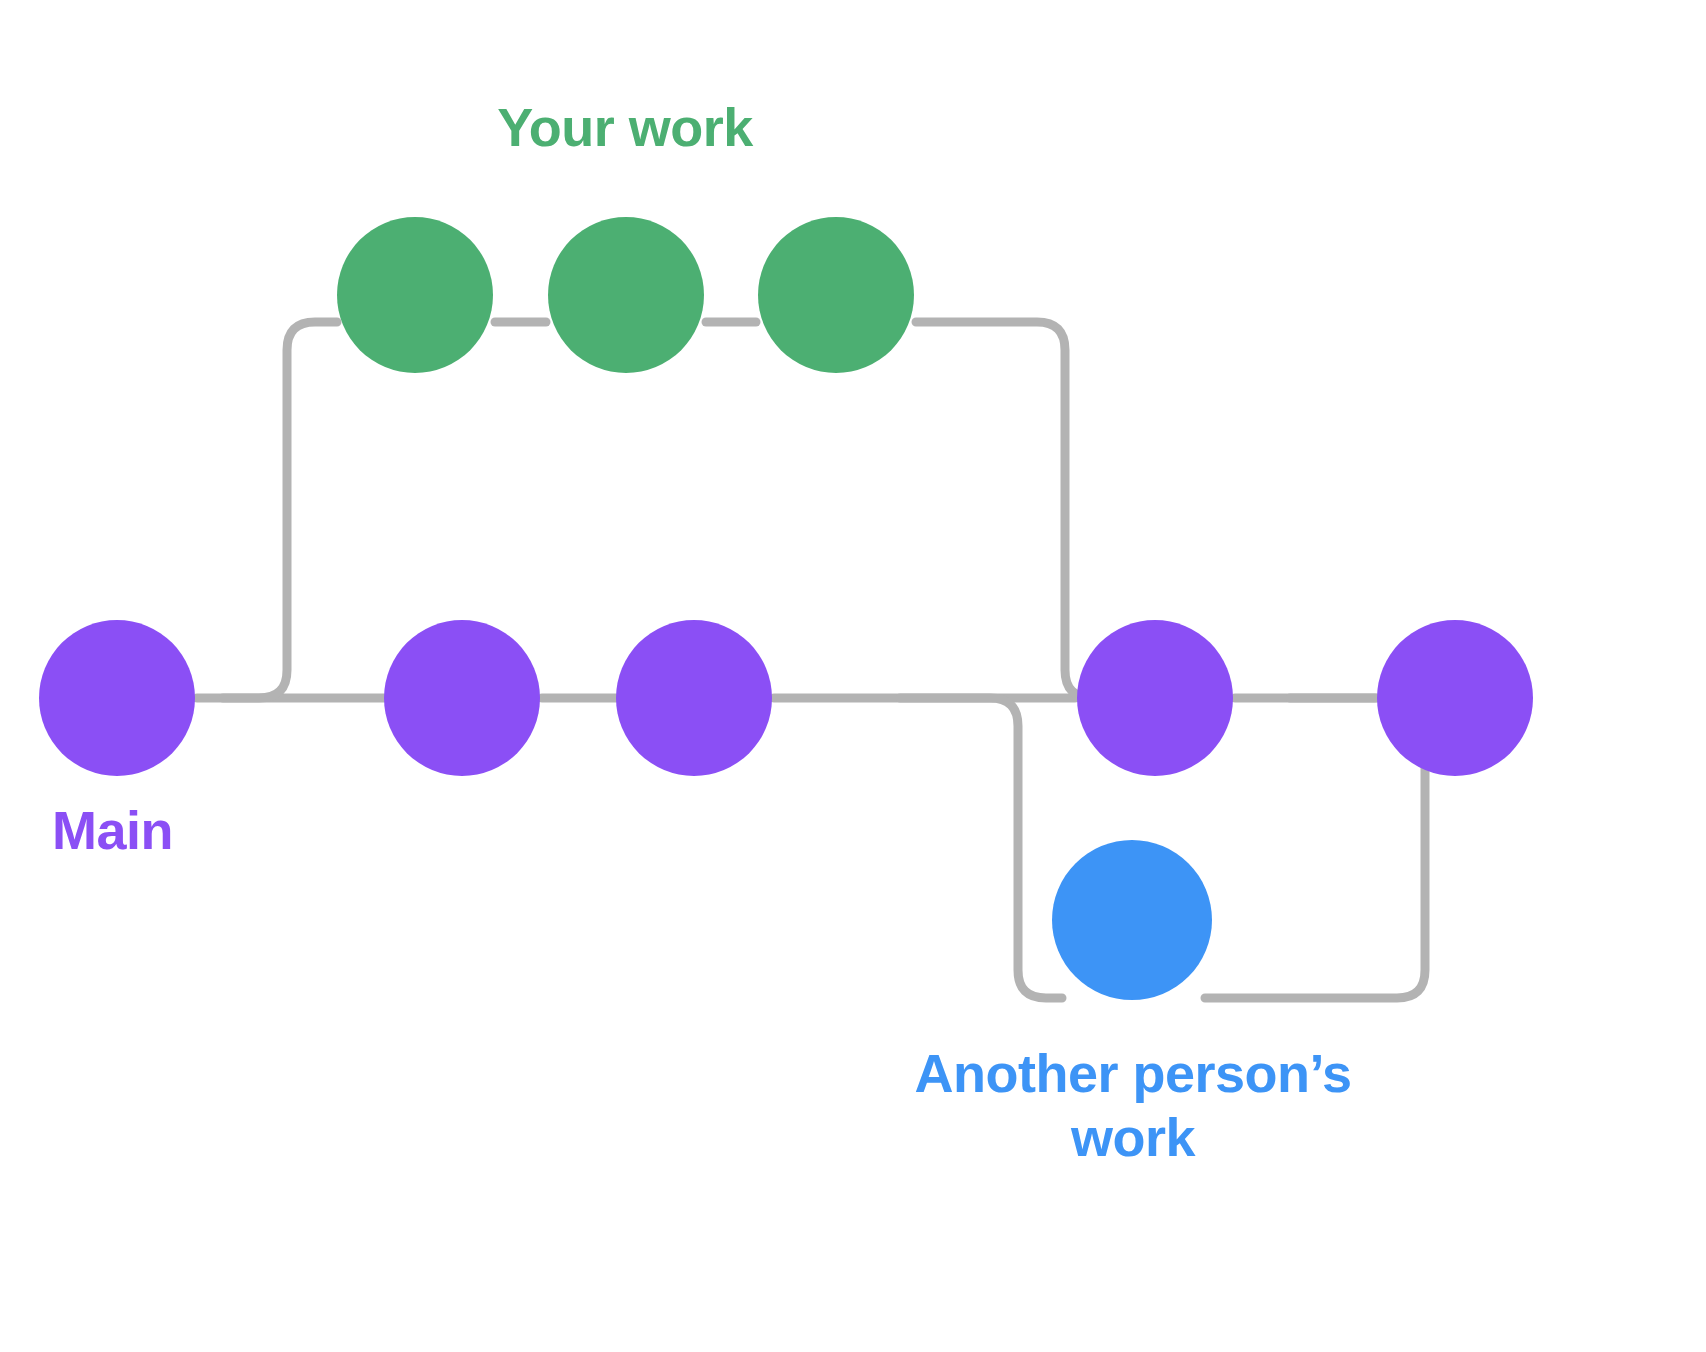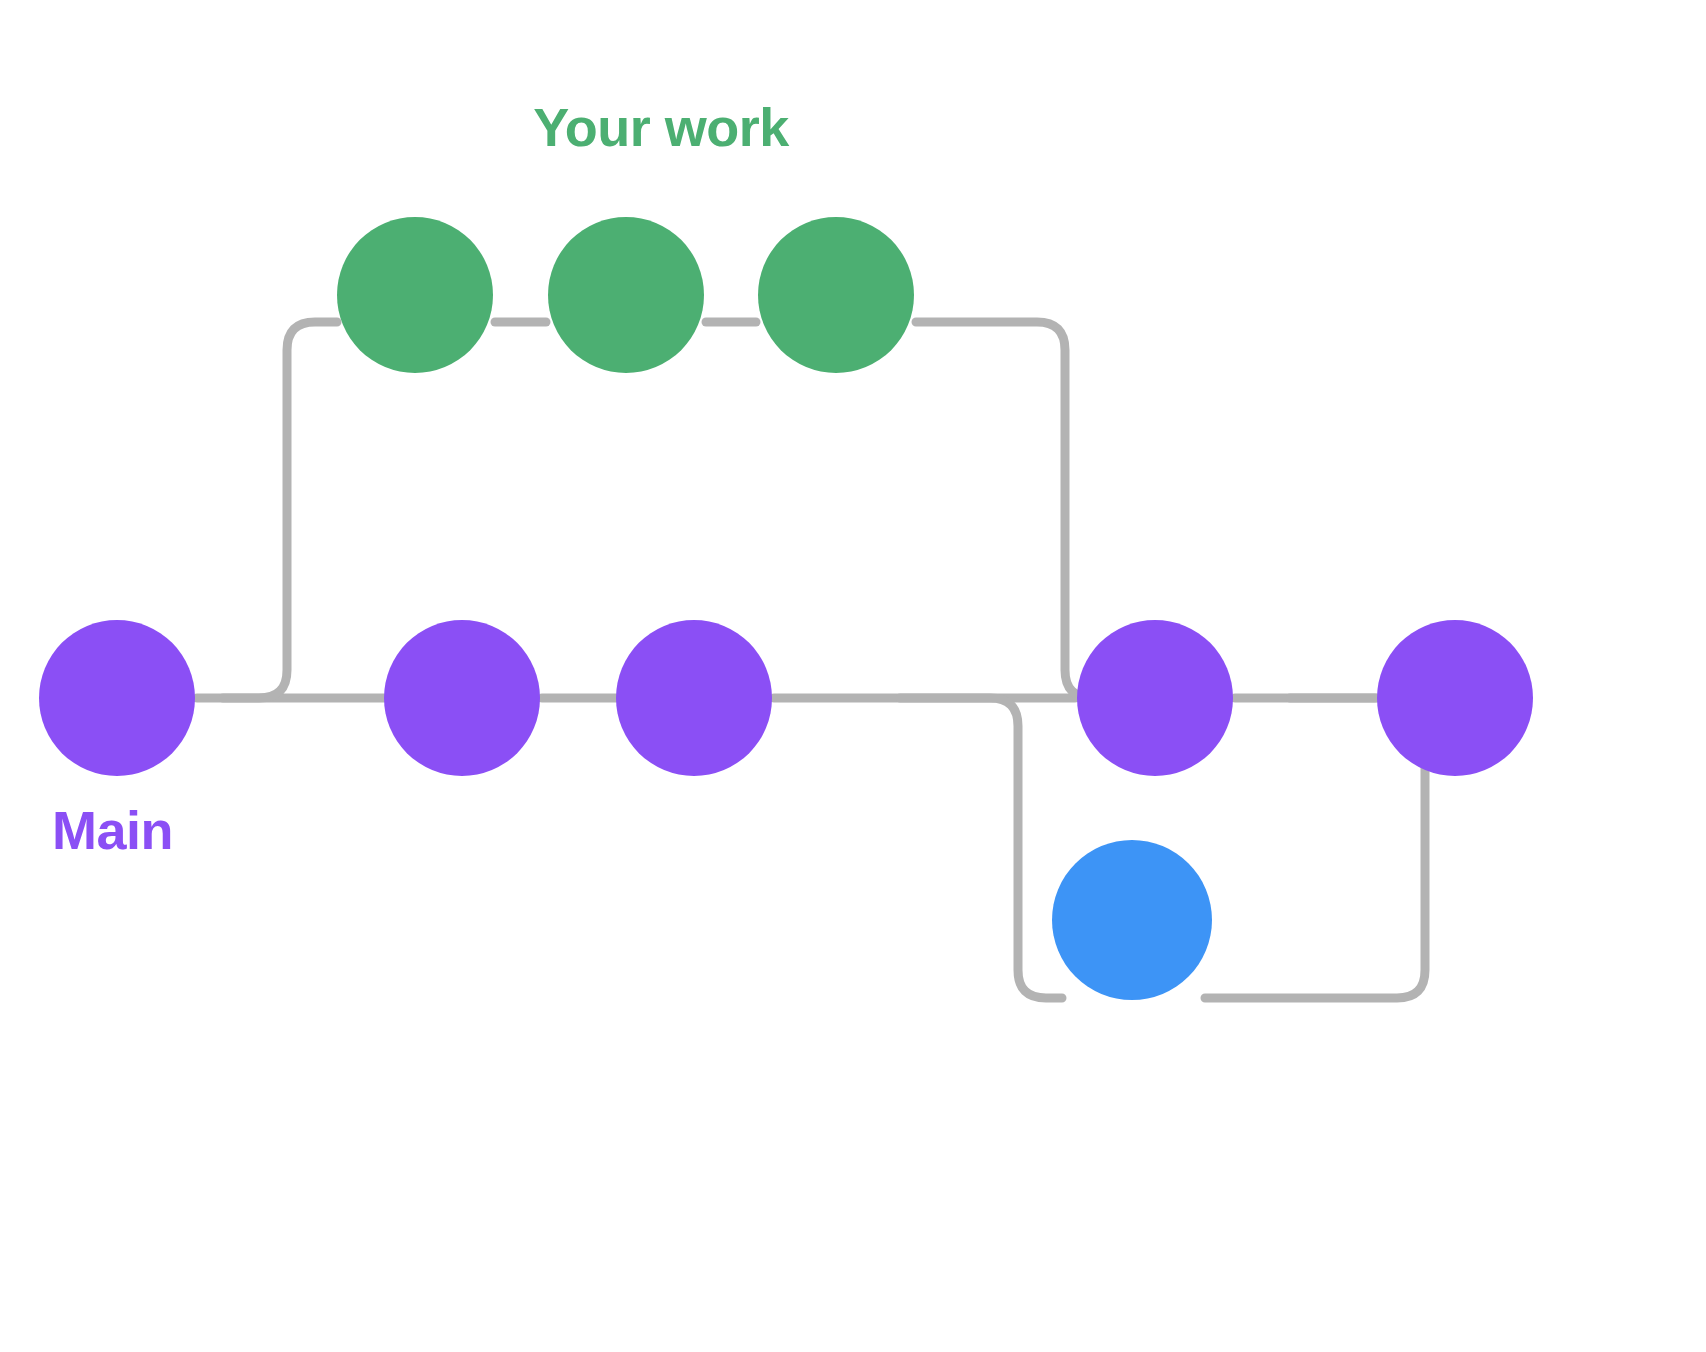--- a/index.html
+++ b/index.html
@@ -89,18 +89,20 @@
       <circle cx="1455" cy="698" r="78" fill="#8b4ff5"></circle>
 
       <circle cx="415" cy="295" r="78" fill="#4caf72"></circle>
       <circle cx="626" cy="295" r="78" fill="#4caf72"></circle>
       <circle cx="836" cy="295" r="78" fill="#4caf72"></circle>
 
       <circle cx="1132" cy="920" r="80" fill="#3d94f6"></circle>
     </g>
   </svg>
 
-  <div class="label" id="label-your-work" style="color:#4caf72;padding-left:36px;">Your work</div>
+  <div class="label" id="label-your-work" style="color:#4caf72;">Your work</div>
 
   <div class="label" id="label-main" style="color:#8b4ff5;margin-top:35px;">Main</div>
 
+  <div class="label" id="label-other-work" style="color:#3d94f6;">Another person’s
+work</div>
 
 </div>
 
 </body></html>

